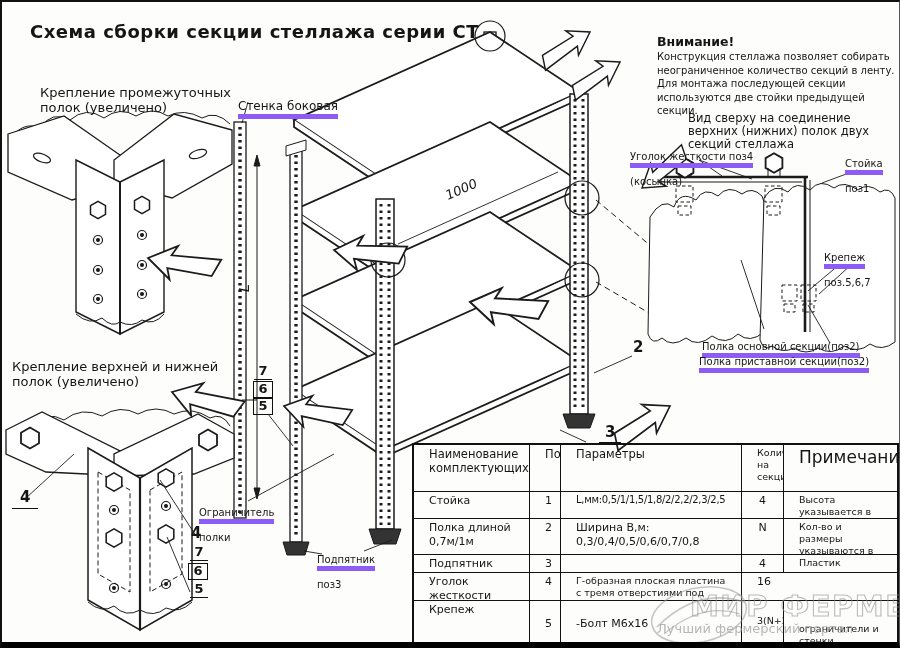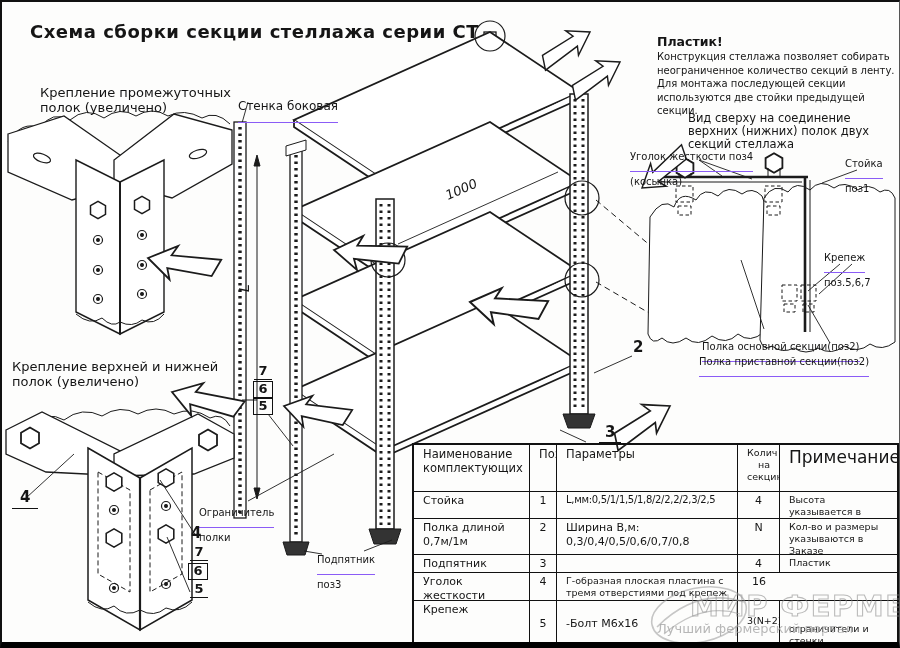--- a/index.html
+++ b/index.html
@@ -1,21 +1,21 @@
 <!DOCTYPE html>
 <html><head>
 <meta charset="utf-8">
 <style>
   html,body{margin:0;padding:0;background:#e8e8e8;}
   #stage{position:relative;width:900px;height:648px;background:#fdfdfc;overflow:hidden;
          border-left:2px solid #111;border-top:2px solid #111;border-right:1px solid #555;
          border-bottom:6px solid #000;box-sizing:border-box;
          font-family:"DejaVu Sans",sans-serif;color:#151515;}
   .lbl{position:absolute;line-height:1.15;white-space:pre-line;}
-  .ul{border-bottom:1px solid #8b5cf6;padding-bottom:9px;}
+  .ul{border-bottom:5px solid #8b5cf6;padding-bottom:1px;}
   #title{left:28px;top:20px;font-size:18px;font-weight:bold;letter-spacing:.5px;}
   #cap1{left:38px;top:84px;width:205px;font-size:13px;}
   #cap2{left:10px;top:358px;width:230px;font-size:13px;}
   #sidewall{left:236px;top:84px;font-size:12px;}
   #notice{left:655px;top:18px;width:240px;font-size:10px;line-height:1.35;}
   #notice b{font-size:12.5px;}
   #tv-head{left:686px;top:110px;width:214px;font-size:11.5px;}
   .tag{font-size:10px;line-height:1.25;}
   #lab-uglok{left:628px;top:136px;}
   #lab-stoika{left:843px;top:143px;}
@@ -34,21 +34,21 @@
   #stR6{left:186px;top:561px;border:1px solid #111;}
   #stR5{left:188px;top:580px;border-bottom:1px solid #111;}
   #stC7{left:252px;top:362px;border-bottom:1px solid #111;}
   #stC6{left:251px;top:379px;border:1px solid #111;}
   #stC5{left:251px;top:396px;border:1px solid #111;}
   
   #tbl{position:absolute;left:410px;top:441px;width:487px;border:2px solid #111;
        box-sizing:border-box;background:transparent;}
   .trow{display:flex;border-bottom:1px solid #111;box-sizing:border-box;}
   .trow:last-child{border-bottom:none;}
-  .tc{border-right:1px solid #111;padding:2px 9px;box-sizing:border-box;
+  .tc{border-right:1px solid #111;padding:2px 15px;box-sizing:border-box;
       font-size:11px;white-space:pre-line;overflow:hidden;line-height:1.25;}
   .tc:last-child{border-right:none;}
   .w1{width:116px;}.w2{width:27px;text-align:center;}.w3{width:181px;}
   .w4{width:42px;text-align:center;}.w5{flex:1;font-size:9.5px;}
   .th .tc{font-size:11.5px;}
   .th .w4{font-size:9.5px;text-align:right;}
   .small{font-size:10px;letter-spacing:-.3px;}
   .r5line{display:block;height:16px;}
   svg{position:absolute;left:0;top:0;}
   #wm{pointer-events:none;}
@@ -254,21 +254,21 @@
   <div class="lbl" id="title">Схема сборки секции стеллажа серии СТ</div>
 
   <div class="lbl" id="cap1">Крепление промежуточных полок (увеличено)</div>
   <div class="lbl" id="cap2">Крепление верхней и нижней полок (увеличено)</div>
 
   <div class="lbl" id="sidewall">
     <span class="ul">Стенка боковая</span>
   </div>
 
   <div class="lbl" id="notice">
-    <b>Пластик!</b>
+    <b>Внимание!</b>
     <span>Конструкция стеллажа позволяет собирать неограниченное количество секций в ленту. Для монтажа последующей секции используются две стойки предыдущей секции.</span>
   </div>
 
   <div class="lbl" id="tv-head">Вид сверху на соединение верхних (нижних) полок двух секций стеллажа</div>
 
   <div class="lbl tag" id="lab-uglok">
     <span class="ul">Уголок жесткости поз4</span><br>
     <span>(косынка)</span>
   </div>
   <div class="lbl tag" id="lab-stoika">

